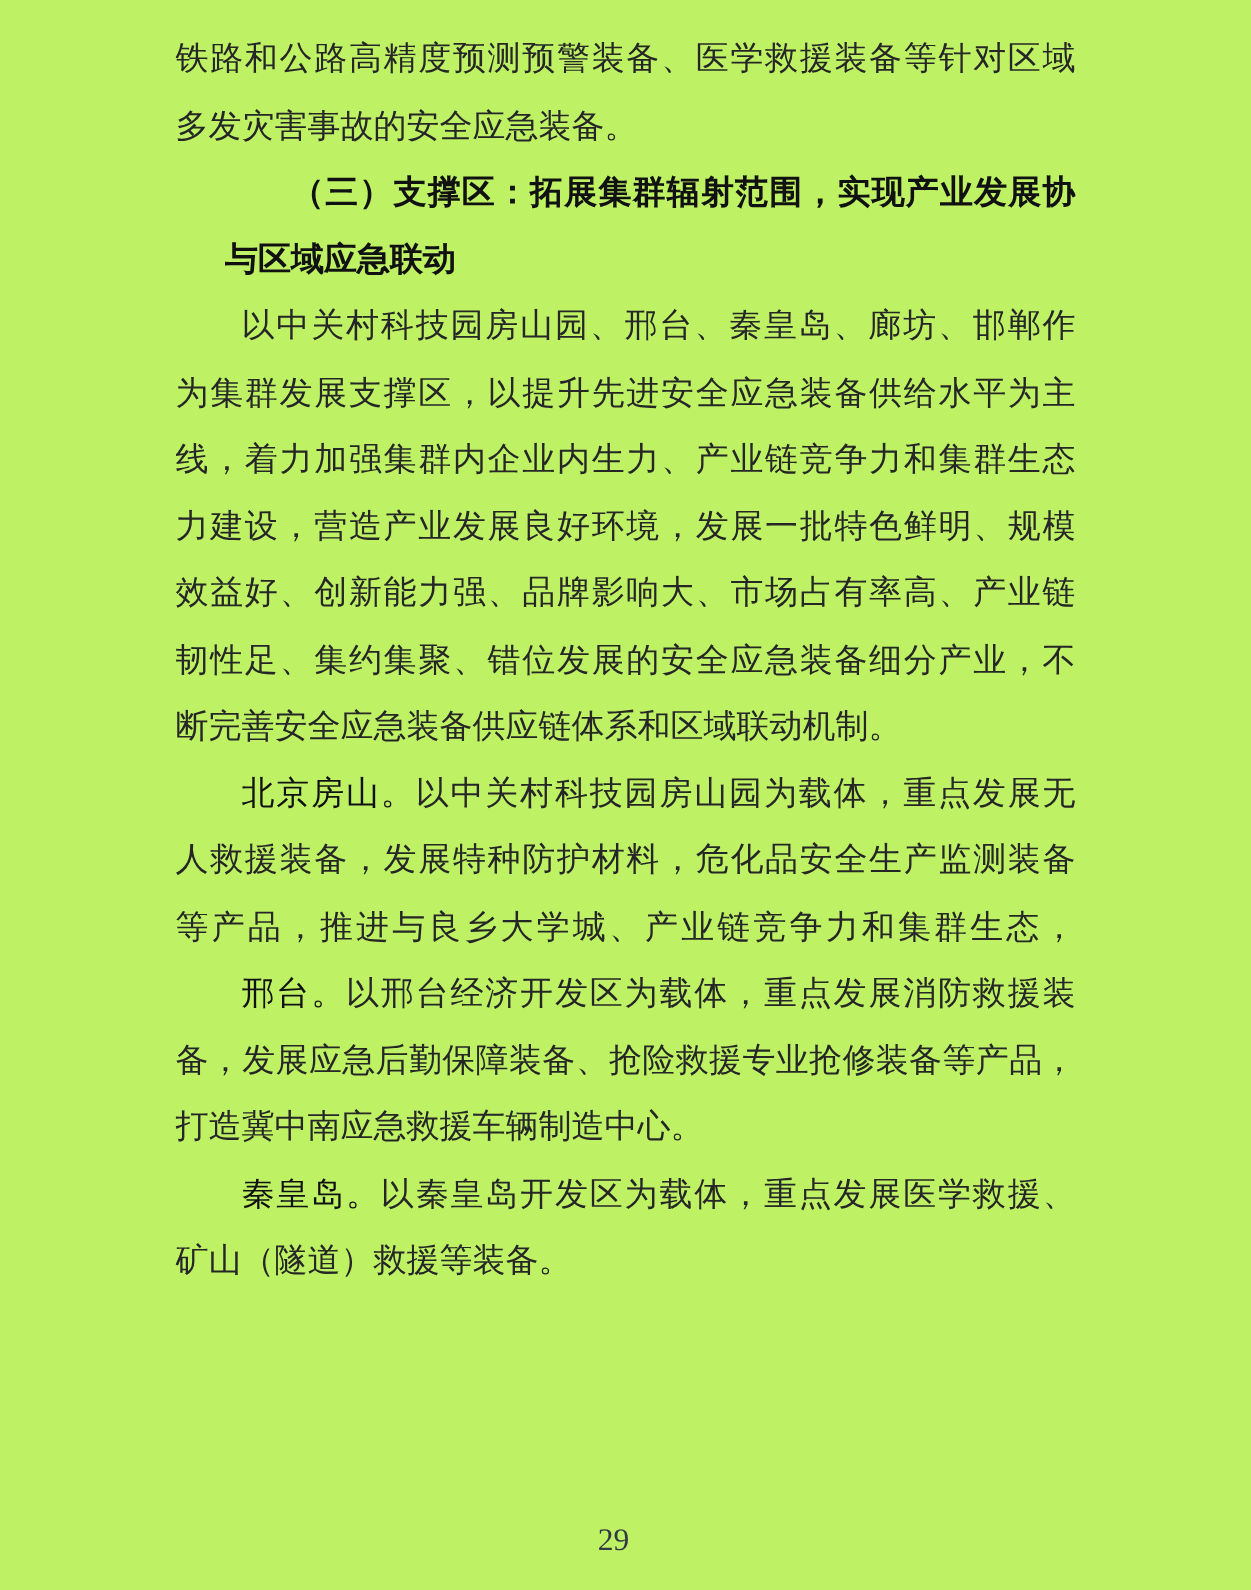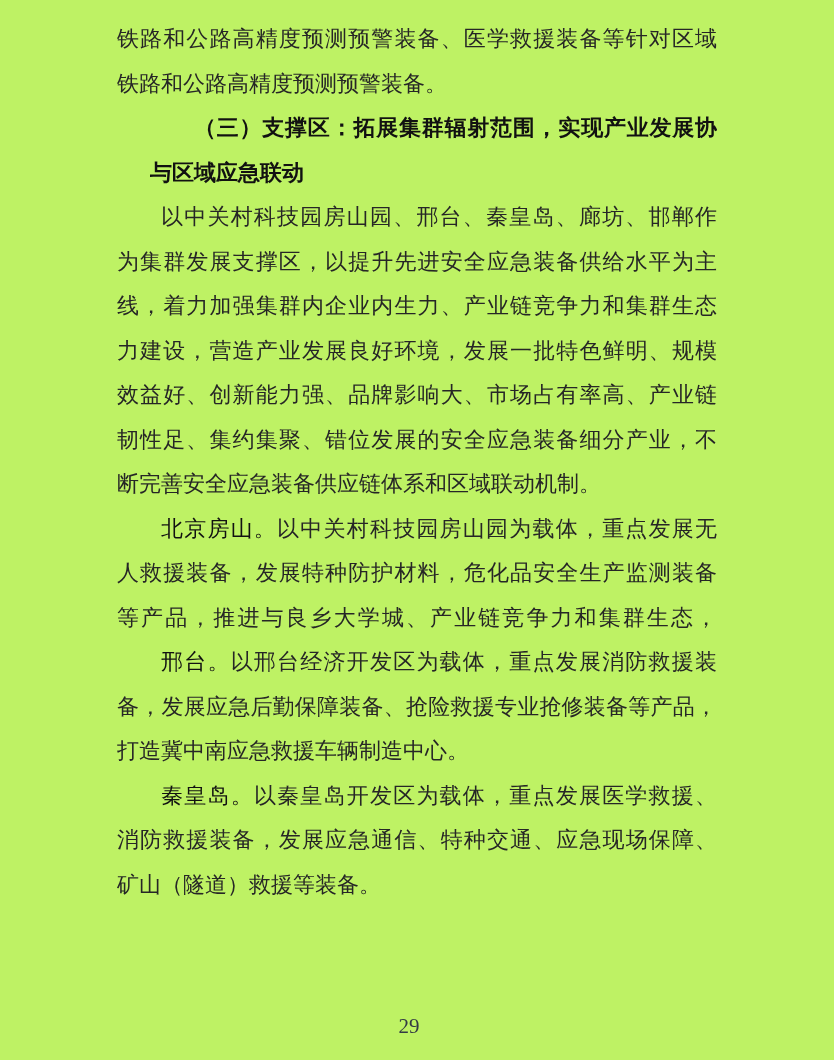--- a/index.html
+++ b/index.html
@@ -56,34 +56,33 @@
     color: #333a45;
     font-family: "Liberation Serif", "DejaVu Serif", serif;
   }
 </style>
 </head>
 <body>
 
 <div class="page">
   <div class="doc-body" id="doc-body">
       <div class="line justify">铁路和公路高精度预测预警装备、医学救援装备等针对区域</div>
-      <div class="line">铁路和公路高精度预测预警装备。</div>
+      <div class="line">多发灾害事故的安全应急装备。</div>
       <div class="line justify indent heading">（三）支撑区：拓展集群辐射范围，实现产业发展协同</div>
       <div class="line heading">与区域应急联动</div>
       <div class="line justify indent">以中关村科技园房山园、邢台、秦皇岛、廊坊、邯郸作</div>
       <div class="line justify">为集群发展支撑区，以提升先进安全应急装备供给水平为主</div>
       <div class="line justify">线，着力加强集群内企业内生力、产业链竞争力和集群生态</div>
       <div class="line justify">力建设，营造产业发展良好环境，发展一批特色鲜明、规模</div>
       <div class="line justify">效益好、创新能力强、品牌影响大、市场占有率高、产业链</div>
       <div class="line justify">韧性足、集约集聚、错位发展的安全应急装备细分产业，不</div>
       <div class="line">断完善安全应急装备供应链体系和区域联动机制。</div>
       <div class="line justify indent"><span class="lead">北京房山。</span><span>以中关村科技园房山园为载体，重点发展无</span></div>
       <div class="line justify">人救援装备，发展特种防护材料，危化品安全生产监测装备</div>
       <div class="line justify">等产品，推进与良乡大学城、产业链竞争力和集群生态，</div>
       <div class="line justify indent"><span class="lead">邢台。</span><span>以邢台经济开发区为载体，重点发展消防救援装</span></div>
       <div class="line justify">备，发展应急后勤保障装备、抢险救援专业抢修装备等产品，</div>
       <div class="line">打造冀中南应急救援车辆制造中心。</div>
       <div class="line justify indent"><span class="lead">秦皇岛。</span><span>以秦皇岛开发区为载体，重点发展医学救援、</span></div>
-      <div class="line justify">消防救援装备，发展应急通信、特种交通、应急现场保障、</div>
       <div class="line">矿山（隧道）救援等装备。</div>
     </div>
   <div class="page-number">29</div>
 </div>
 
 </body></html>

